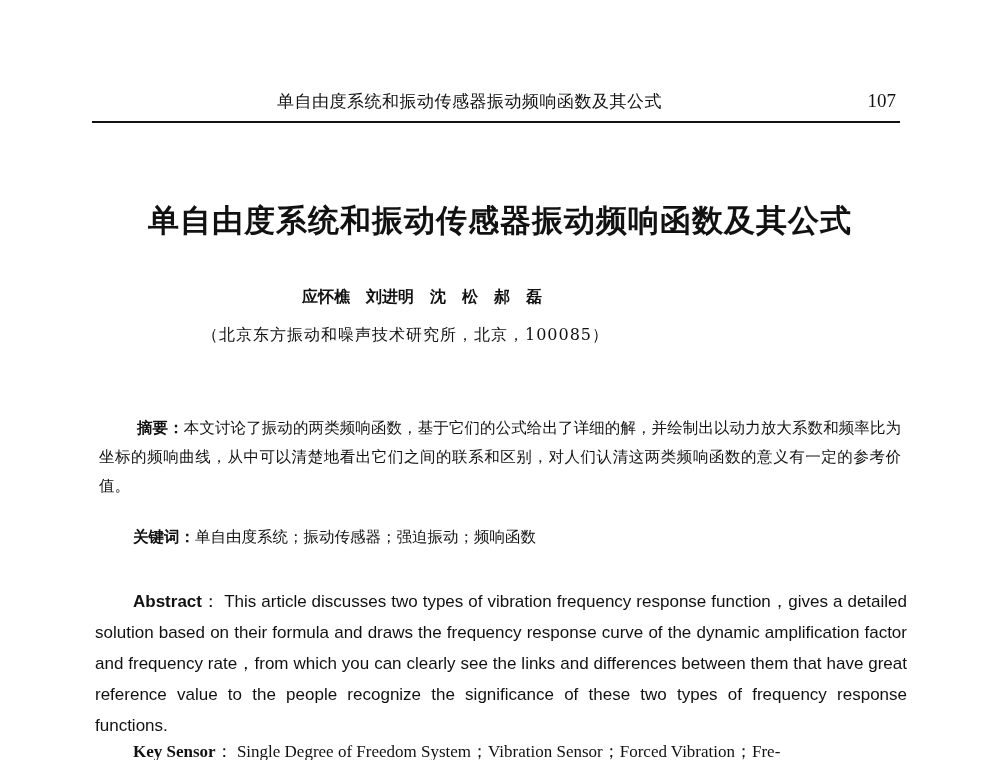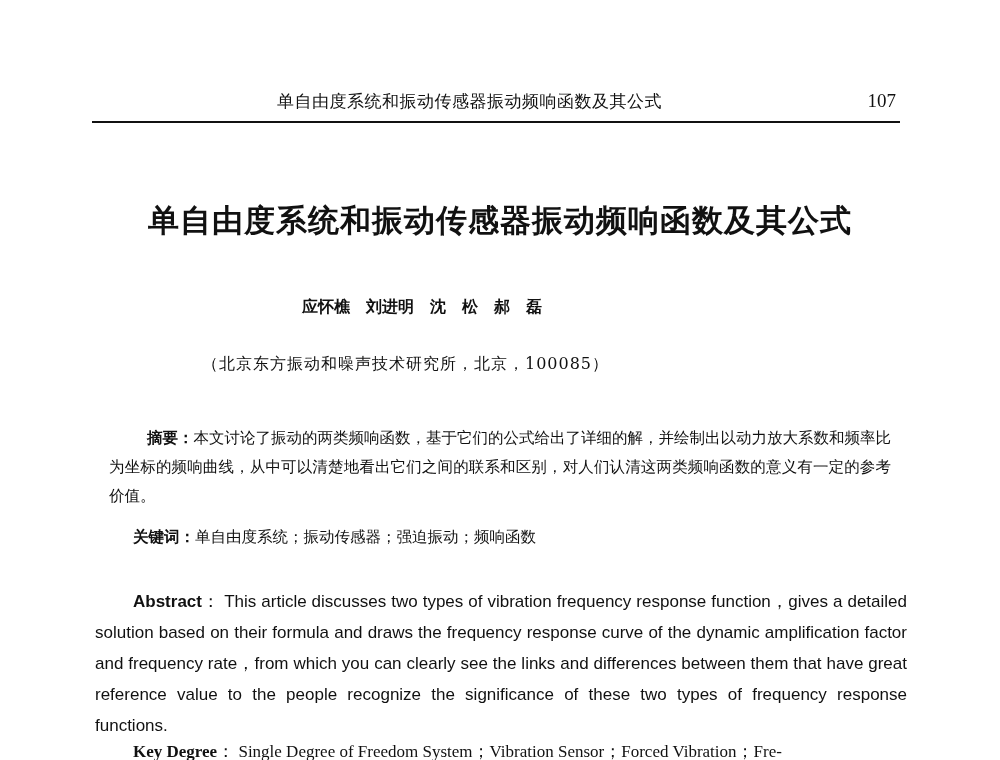--- a/index.html
+++ b/index.html
@@ -2,24 +2,24 @@
 <html><head>
   <meta charset="utf-8">
   <style>
     html, body { margin: 0; padding: 0; background: #ffffff; }
     body { width: 1000px; height: 760px; overflow: hidden; position: relative; color: #111; font-family: "DejaVu Serif", serif; }
     .running-head { position: absolute; left: 92px; top: 88px; width: 808px; height: 30px; }
     .running-title { position: absolute; left: 185px; top: 2px; font-family: "DejaVu Sans", sans-serif; font-size: 17px; letter-spacing: 0.5px; }
     .page-number { position: absolute; right: 4px; top: 2px; font-family: "Liberation Serif", serif; font-size: 19px; text-align: center; }
     .head-rule { position: absolute; left: 92px; top: 121px; width: 808px; height: 2px; background: #111; }
     .title { position: absolute; left: 0; width: 1000px; top: 200px; text-align: center; font-family: "DejaVu Serif", serif; font-weight: bold; font-size: 31px; letter-spacing: 1px; }
-    .authors { position: absolute; left: 0; width: 844px; top: 297px; text-align: center; font-size: 16px; font-weight: bold; word-spacing: 10px; }
-    .affiliation { position: absolute; left: 0; width: 811px; top: 354px; text-align: center; font-size: 16px; letter-spacing: 1px; }
+    .authors { position: absolute; left: 0; width: 844px; top: 287px; text-align: center; font-size: 16px; font-weight: bold; word-spacing: 10px; }
+    .affiliation { position: absolute; left: 0; width: 811px; top: 325px; text-align: center; font-size: 16px; letter-spacing: 1px; }
     .cn-abstract { position: absolute; left: 95px; width: 810px; top: 410px; font-size: 15.5px; line-height: 29px; text-align: justify; }
-    .cn-abstract p { margin: 14px; }
+    .cn-abstract p { margin: 4px; }
     .indent { text-indent: 38px; }
     .label-bold { font-weight: bold; font-family: "DejaVu Sans", sans-serif; }
     .cn-keywords { position: absolute; left: 133px; top: 503px; font-size: 15.5px; margin-top: 24px; }
     .en-abstract { position: absolute; left: 95px; width: 812px; top: 586px; font-family: Liberation Sans, sans-serif; font-size: 17px; line-height: 31px; text-align: justify; }
     .en-abstract p { margin: 0; }
     .en-keywords { position: absolute; left: 133px; top: 740px; font-family: "Liberation Serif", serif; font-size: 17px; white-space: nowrap; }
     .en-label { font-weight: bold; }
   </style>
 </head>
 <body>
@@ -46,15 +46,15 @@
 </div>
 
 <div class="en-abstract">
   <p class="indent">
     <span class="en-label">Abstract</span><span>：</span>
     <span>This article discusses two types of vibration frequency response function，gives a detailed solution based on their formula and draws the frequency response curve of the dynamic amplification factor and frequency rate，from which you can clearly see the links and differences between them that have great reference value to the people recognize the significance of these two types of frequency response functions.</span>
   </p>
 </div>
 
 <div class="en-keywords">
-  <span class="en-label">Key Degree</span><span>：</span>
+  <span class="en-label">Key Sensor</span><span>：</span>
   <span>Single Degree of Freedom System；Vibration Sensor；Forced Vibration；Fre-</span>
 </div>
 
 </body></html>

